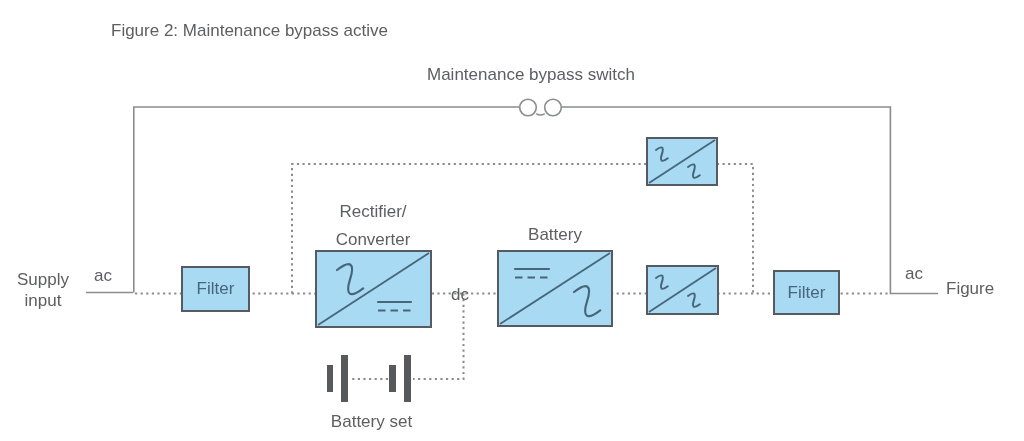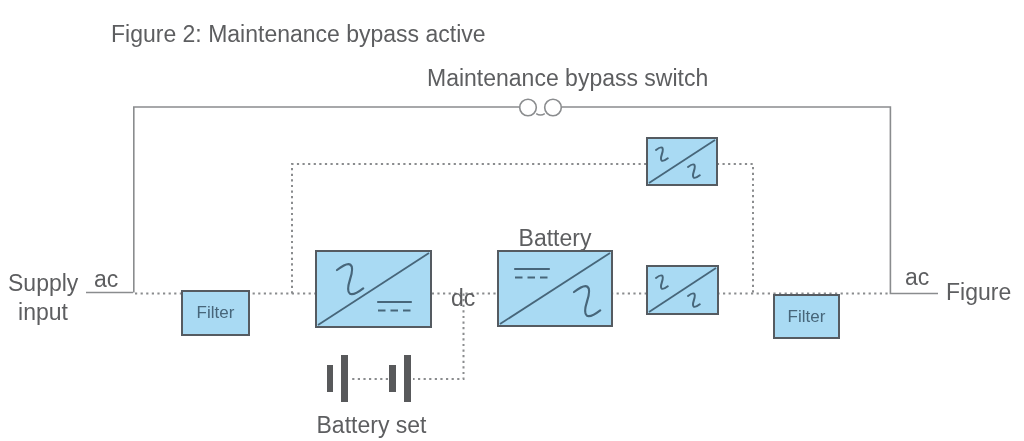--- a/index.html
+++ b/index.html
@@ -14,22 +14,22 @@
   #wires{position:absolute;left:0;top:0;z-index:0;}
   #wires .solid{fill:none;stroke:var(--wire);stroke-width:1.6;}
   #wires .dotted{fill:none;stroke:var(--wire);stroke-width:2;stroke-dasharray:2.2 3.4;}
   #wires .circle{fill:#fff;stroke:var(--wire);stroke-width:1.6;}
   .box{position:absolute;z-index:1;background:var(--box_fill);border:2px solid var(--box_border);box-sizing:border-box;}
   .box svg{display:block;width:100%;height:100%;}
   .box svg *{fill:none;stroke:var(--symbol);stroke-width:2.2;stroke-linecap:round;}
   .box svg .diag{stroke-width:1.8;stroke-linecap:butt;}
   .box svg .dcdash{stroke-dasharray:7.5 5;stroke-linecap:butt;}
   .filter{display:flex;align-items:center;justify-content:center;
-    font-size:17px;color:var(--symbol);margin-top:24px;}
-  .lbl{position:absolute;z-index:2;font-size:23px;line-height:1.25;white-space:nowrap;}
+    font-size:17px;color:var(--symbol);}
+  .lbl{position:absolute;z-index:2;font-size:17px;line-height:1.25;white-space:nowrap;}
   .ctr{text-align:center;white-space:normal;}
   .plate{position:absolute;z-index:1;background:var(--plate);}
 </style>
 </head>
 <body>
 
 <div id="diagram">
 
   <svg id="wires" width="1024" height="441" viewBox="0 0 1024 441">
 
@@ -50,20 +50,24 @@
   <div class="lbl" style="left:111px;top:20px;">Figure 2: Maintenance bypass active</div>
 
   <div class="lbl ctr" style="left:8px;top:269px;width:70px;">
     <span>Supply</span><br>
     <span>input</span>
   </div>
 
   <div class="lbl" style="left:427px;top:64px;">Maintenance bypass switch</div>
   <div class="lbl" style="left:94px;top:265px;">ac</div>
 
+  <div class="lbl ctr" style="left:314px;top:198px;width:118px;line-height:28px;">
+    <span>Rectifier/</span><br>
+    <span>Converter</span>
+  </div>
 
   <div class="lbl" style="left:451px;top:264px;margin-top:20px;">dc</div>
 
   <div class="lbl ctr" style="left:497px;top:224px;width:116px;">Battery</div>
 
 
   <div class="lbl" style="left:905px;top:263px;">ac</div>
   <div class="lbl" style="left:946px;top:278px;">Figure</div>
 
   <div class="lbl ctr" style="left:313px;top:411px;width:117px;">Battery set</div>

